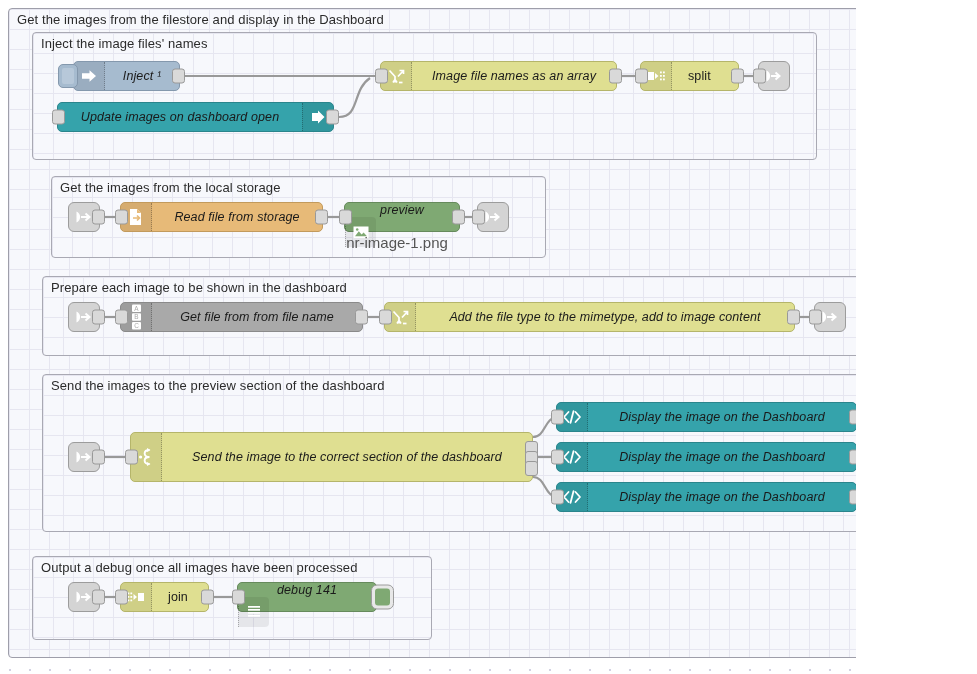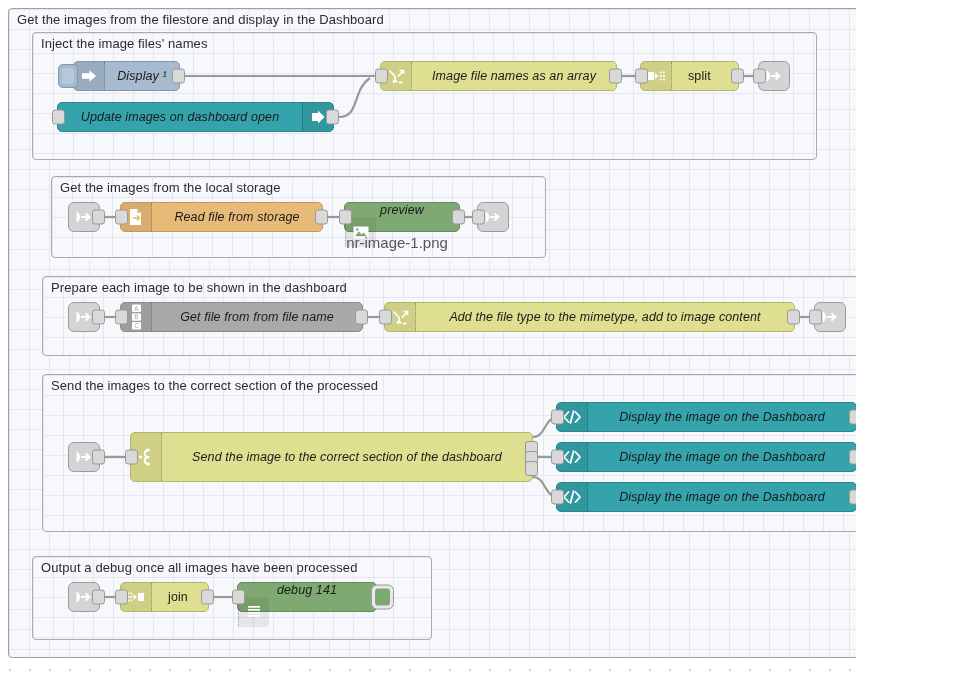--- a/index.html
+++ b/index.html
@@ -262,35 +262,35 @@
 
   <div class="group" style="left:51px; top:176px; width:495px; height:82px;">
     <span class="group-label">Get the images from the local storage</span>
   </div>
 
   <div class="group" style="left:42px; top:276px; width:834px; height:80px;">
     <span class="group-label">Prepare each image to be shown in the dashboard</span>
   </div>
 
   <div class="group" style="left:42px; top:374px; width:882px; height:158px;">
-    <span class="group-label">Send the images to the correct section of the processed</span>
+    <span class="group-label">Send the images to the preview section of the dashboard</span>
   </div>
 
   <div class="group" style="left:32px; top:556px; width:400px; height:84px;">
     <span class="group-label">Output a debug once all images have been processed</span>
   </div>
 
   <div class="node n-inject" style="left:73px; top:61px; width:107px;">
     <div class="inject-btn"></div>
     <div class="icon-box">
       <svg class="gi" width="16" height="16" viewBox="0 0 16 16">
         <path d="M1 5.2 h7.5 V2.2 L15 8 l-6.5 5.8 V10.8 H1 Z" fill="#ffffff"></path>
       </svg>
     </div>
-    <div class="label">Display ¹</div>
+    <div class="label">Inject ¹</div>
     <div class="port out"></div>
   </div>
 
   <div class="node n-teal" style="left:57px; top:102px; width:277px;">
     <div class="port in"></div>
     <div class="label">Update images on dashboard open</div>
     <div class="icon-box right">
       <svg class="gi" width="16" height="16" viewBox="0 0 16 16">
         <path d="M2 4 h6 V1.5 L14.5 8 L8 14.5 V12 H2 Z" fill="#ffffff"></path>
       </svg>

